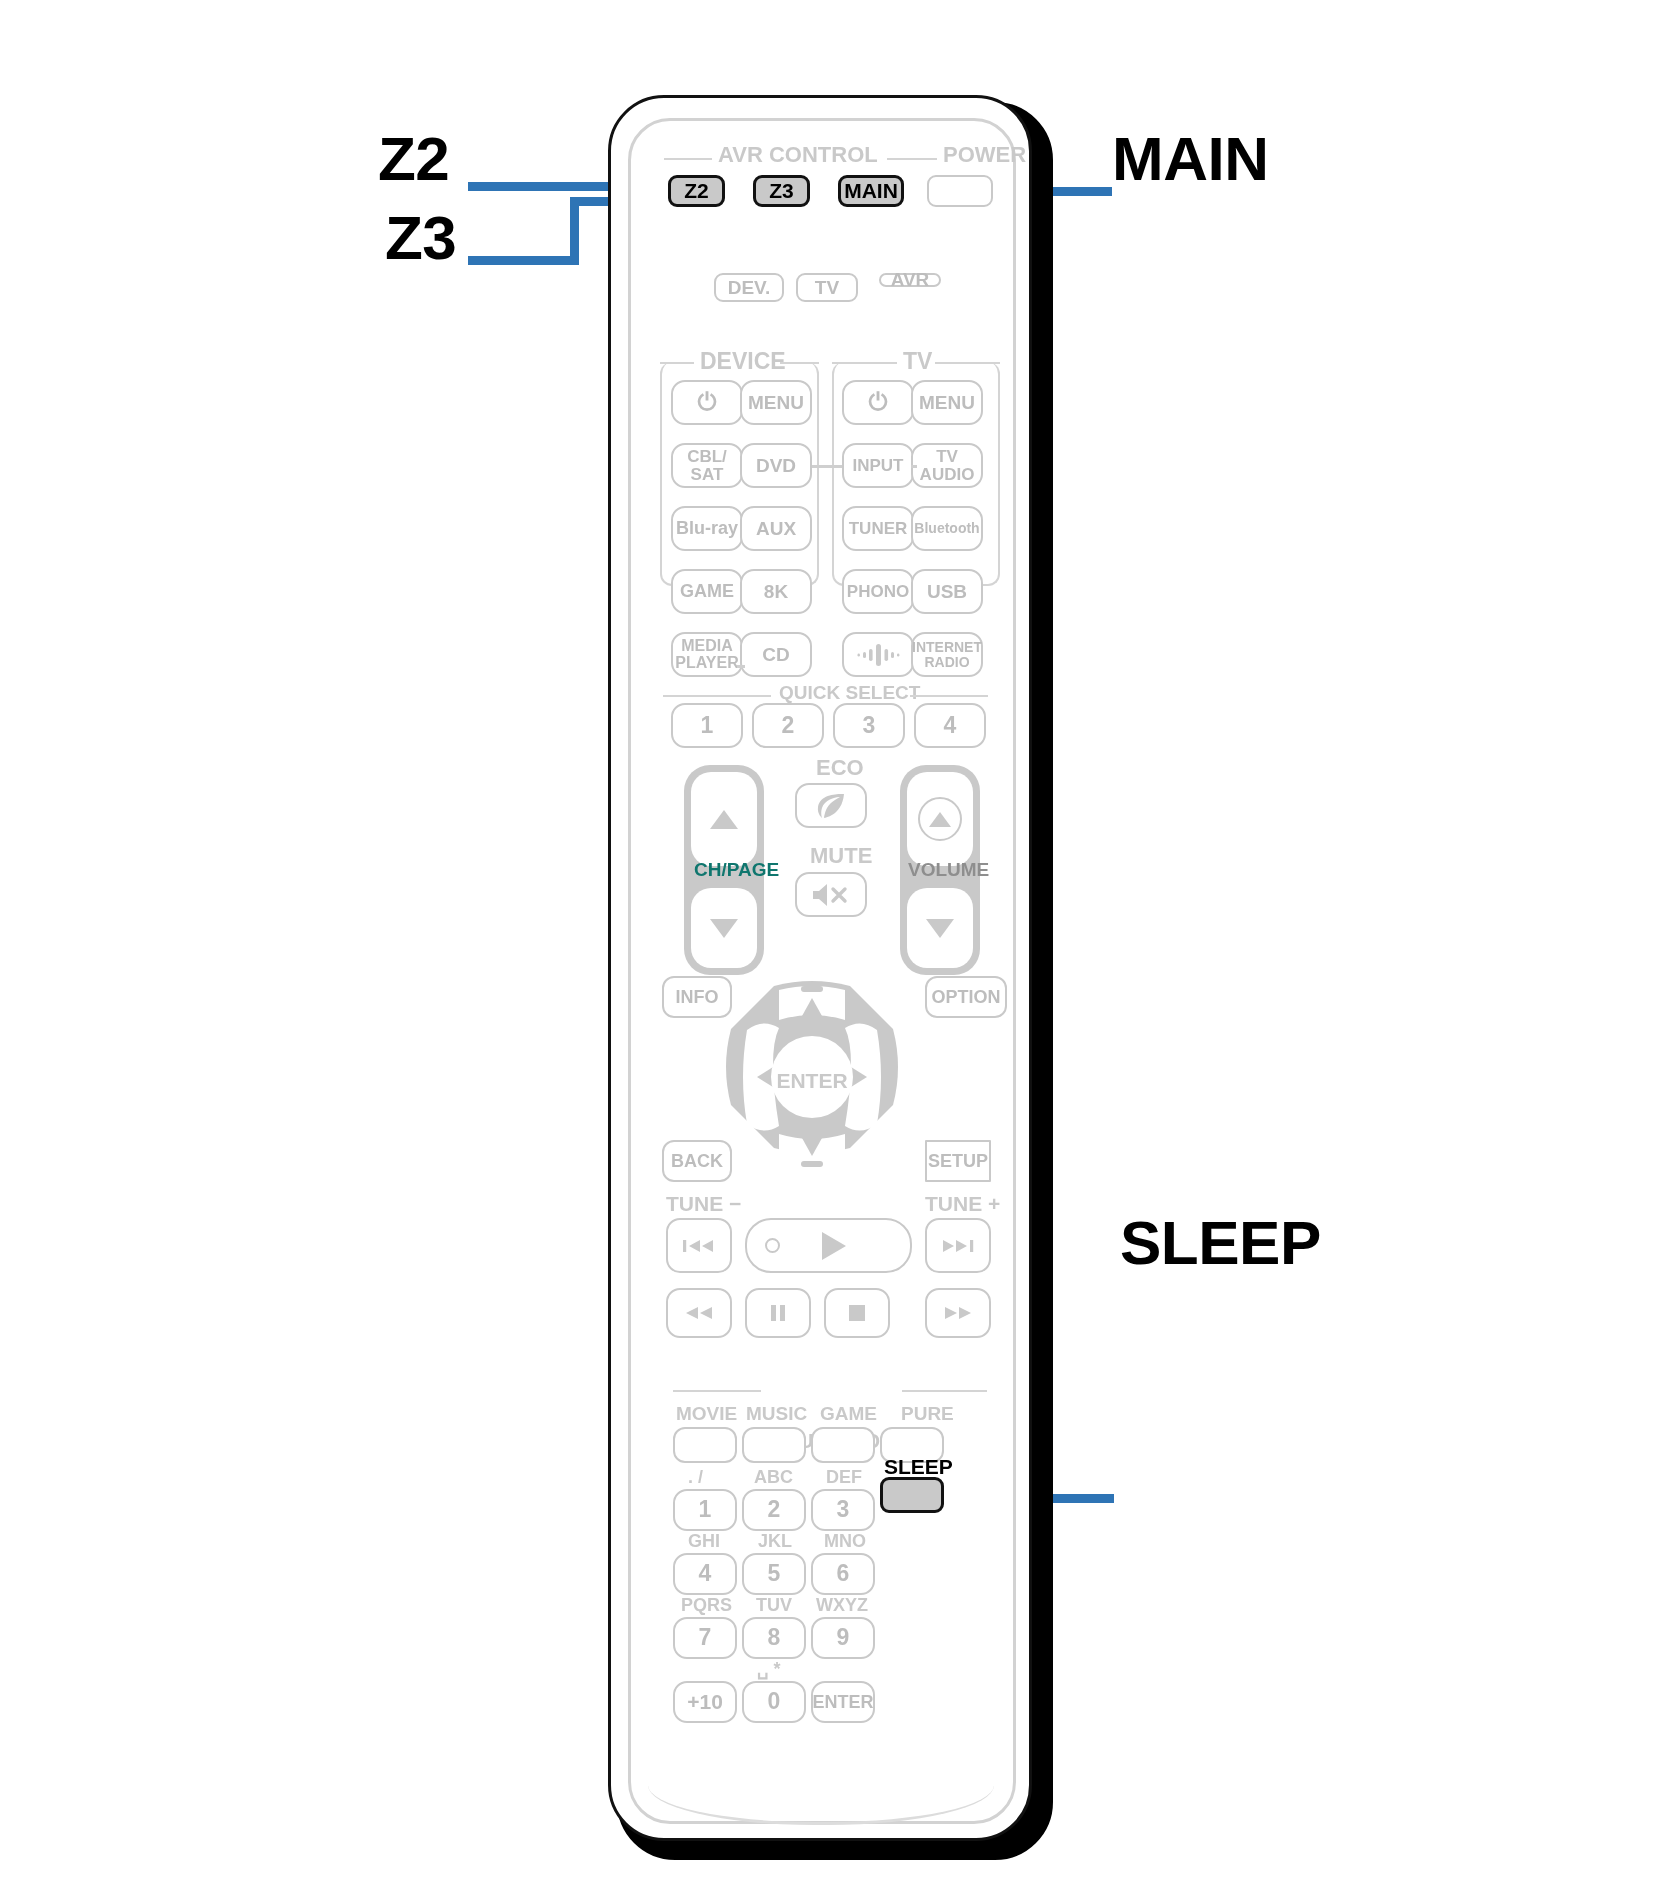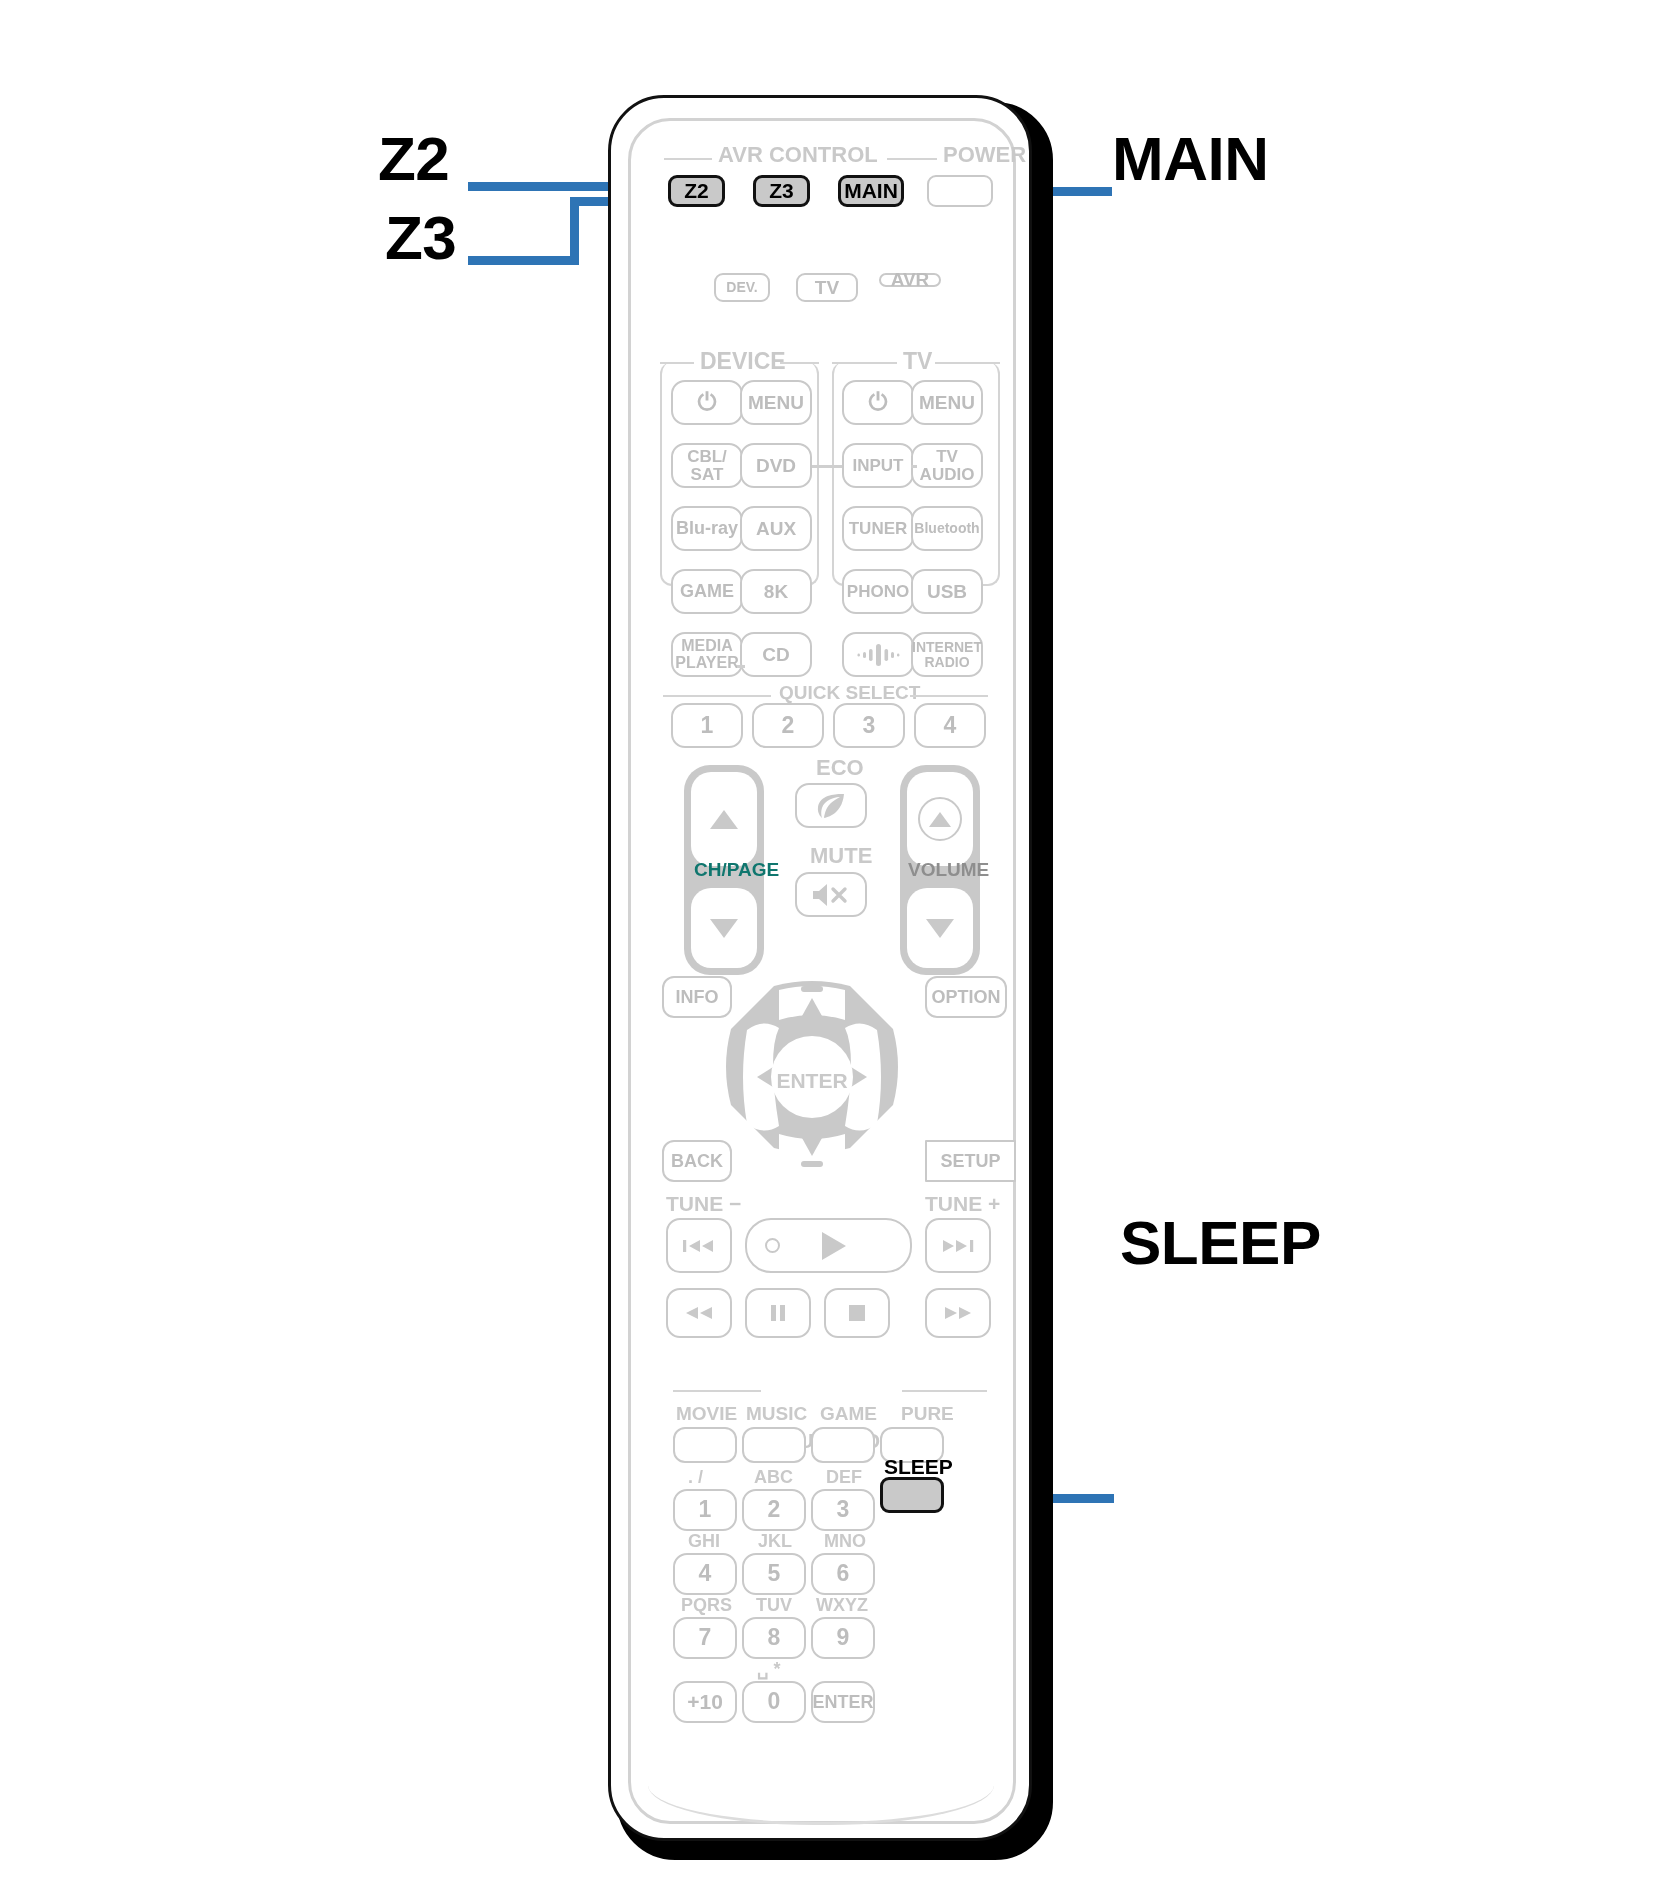--- a/index.html
+++ b/index.html
@@ -70,21 +70,21 @@
 <div class="rule" style="left:664px;top:158px;width:48px;"></div>
 <div class="ghost-txt" style="left:718px;top:144px;font-size:22px;">AVR CONTROL</div>
 <div class="rule" style="left:887px;top:158px;width:50px;"></div>
 <div class="ghost-txt" style="left:943px;top:144px;font-size:22px;">POWER</div>
 
 <div class="k hi" style="left:668px;top:175px;width:57px;height:32px;font-size:21px;">Z2</div>
 <div class="k hi" style="left:753px;top:175px;width:57px;height:32px;font-size:21px;">Z3</div>
 <div class="k hi" style="left:838px;top:175px;width:66px;height:32px;font-size:21px;">MAIN</div>
 <div class="k" style="left:927px;top:175px;width:66px;height:32px;font-size:21px;"></div>
 
-<div class="k" style="left:714px;top:273px;width:56px;height:29px;font-size:14px;">DEV.</div>
+<div class="k" style="left:714px;top:273px;width:70px;height:29px;font-size:19px;">DEV.</div>
 <div class="k" style="left:796px;top:273px;width:62px;height:29px;font-size:19px;">TV</div>
 <div class="k" style="left:879px;top:273px;width:62px;height:14px;font-size:19px;">AVR</div>
 
 <div class="frame noTop" style="left:660px;top:362px;width:159px;height:224px;"></div>
 <div class="frame noTop" style="left:832px;top:362px;width:168px;height:224px;"></div>
 <div class="rule" style="left:660px;top:362px;width:34px;"></div>
 <div class="ghost-txt" style="left:700px;top:350px;font-size:23px;">DEVICE</div>
 <div class="rule" style="left:780px;top:362px;width:39px;"></div>
 <div class="rule" style="left:832px;top:362px;width:65px;"></div>
 <div class="ghost-txt" style="left:903px;top:350px;font-size:23px;">TV</div>
@@ -173,21 +173,21 @@
   </span>
 </div>
 <div class="ghost-txt" style="left:908px;top:860px;font-size:19px;color:#8e8e8e;">VOLUME</div>
 <div style="position:absolute;left:907px;top:888px;width:66px;height:80px;background:#fff;border-radius:20px;display:flex;align-items:center;justify-content:center;">
   <span style="width:0;height:0;border-left:14px solid transparent;border-right:14px solid transparent;border-top:19px solid #c9c9c9;"></span>
 </div>
 
 <div class="k" style="left:662px;top:976px;width:70px;height:42px;font-size:18px;border-radius:12px;">INFO</div>
 <div class="k" style="left:925px;top:976px;width:82px;height:42px;font-size:18px;border-radius:12px;">OPTION</div>
 <div class="k" style="left:662px;top:1140px;width:70px;height:42px;font-size:18px;border-radius:12px;">BACK</div>
-<div class="k" style="left:925px;top:1140px;width:91px;height:42px;font-size:18px;border-radius:1px;">SETUP</div>
+<div class="k" style="left:925px;top:1140px;width:66px;height:42px;font-size:18px;border-radius:1px;">SETUP</div>
 
 <div style="position:absolute;left:717px;top:958px;width:190px;height:230px;">
   <svg width="190" height="230" viewBox="0 0 190 230">
     <path d="M57 6 Q95 -4 133 6 L176 49 Q186 87 176 125 L133 168 Q95 178 57 168 L14 125 Q4 87 14 49 Z" transform="translate(0,22)" fill="#c9c9c9"></path>
 
     <path d="M62 32 Q95 24 128 32 L128 62 Q95 52 62 62 Z" fill="#fff"></path>
     <rect x="84" y="28" width="22" height="6" rx="3" fill="#c9c9c9"></rect>
     <polygon points="95,40 85,58 105,58" fill="#c9c9c9"></polygon>
 
     <path d="M62 176 Q95 186 128 176 L128 206 Q95 214 62 206 Z" fill="#fff"></path>

